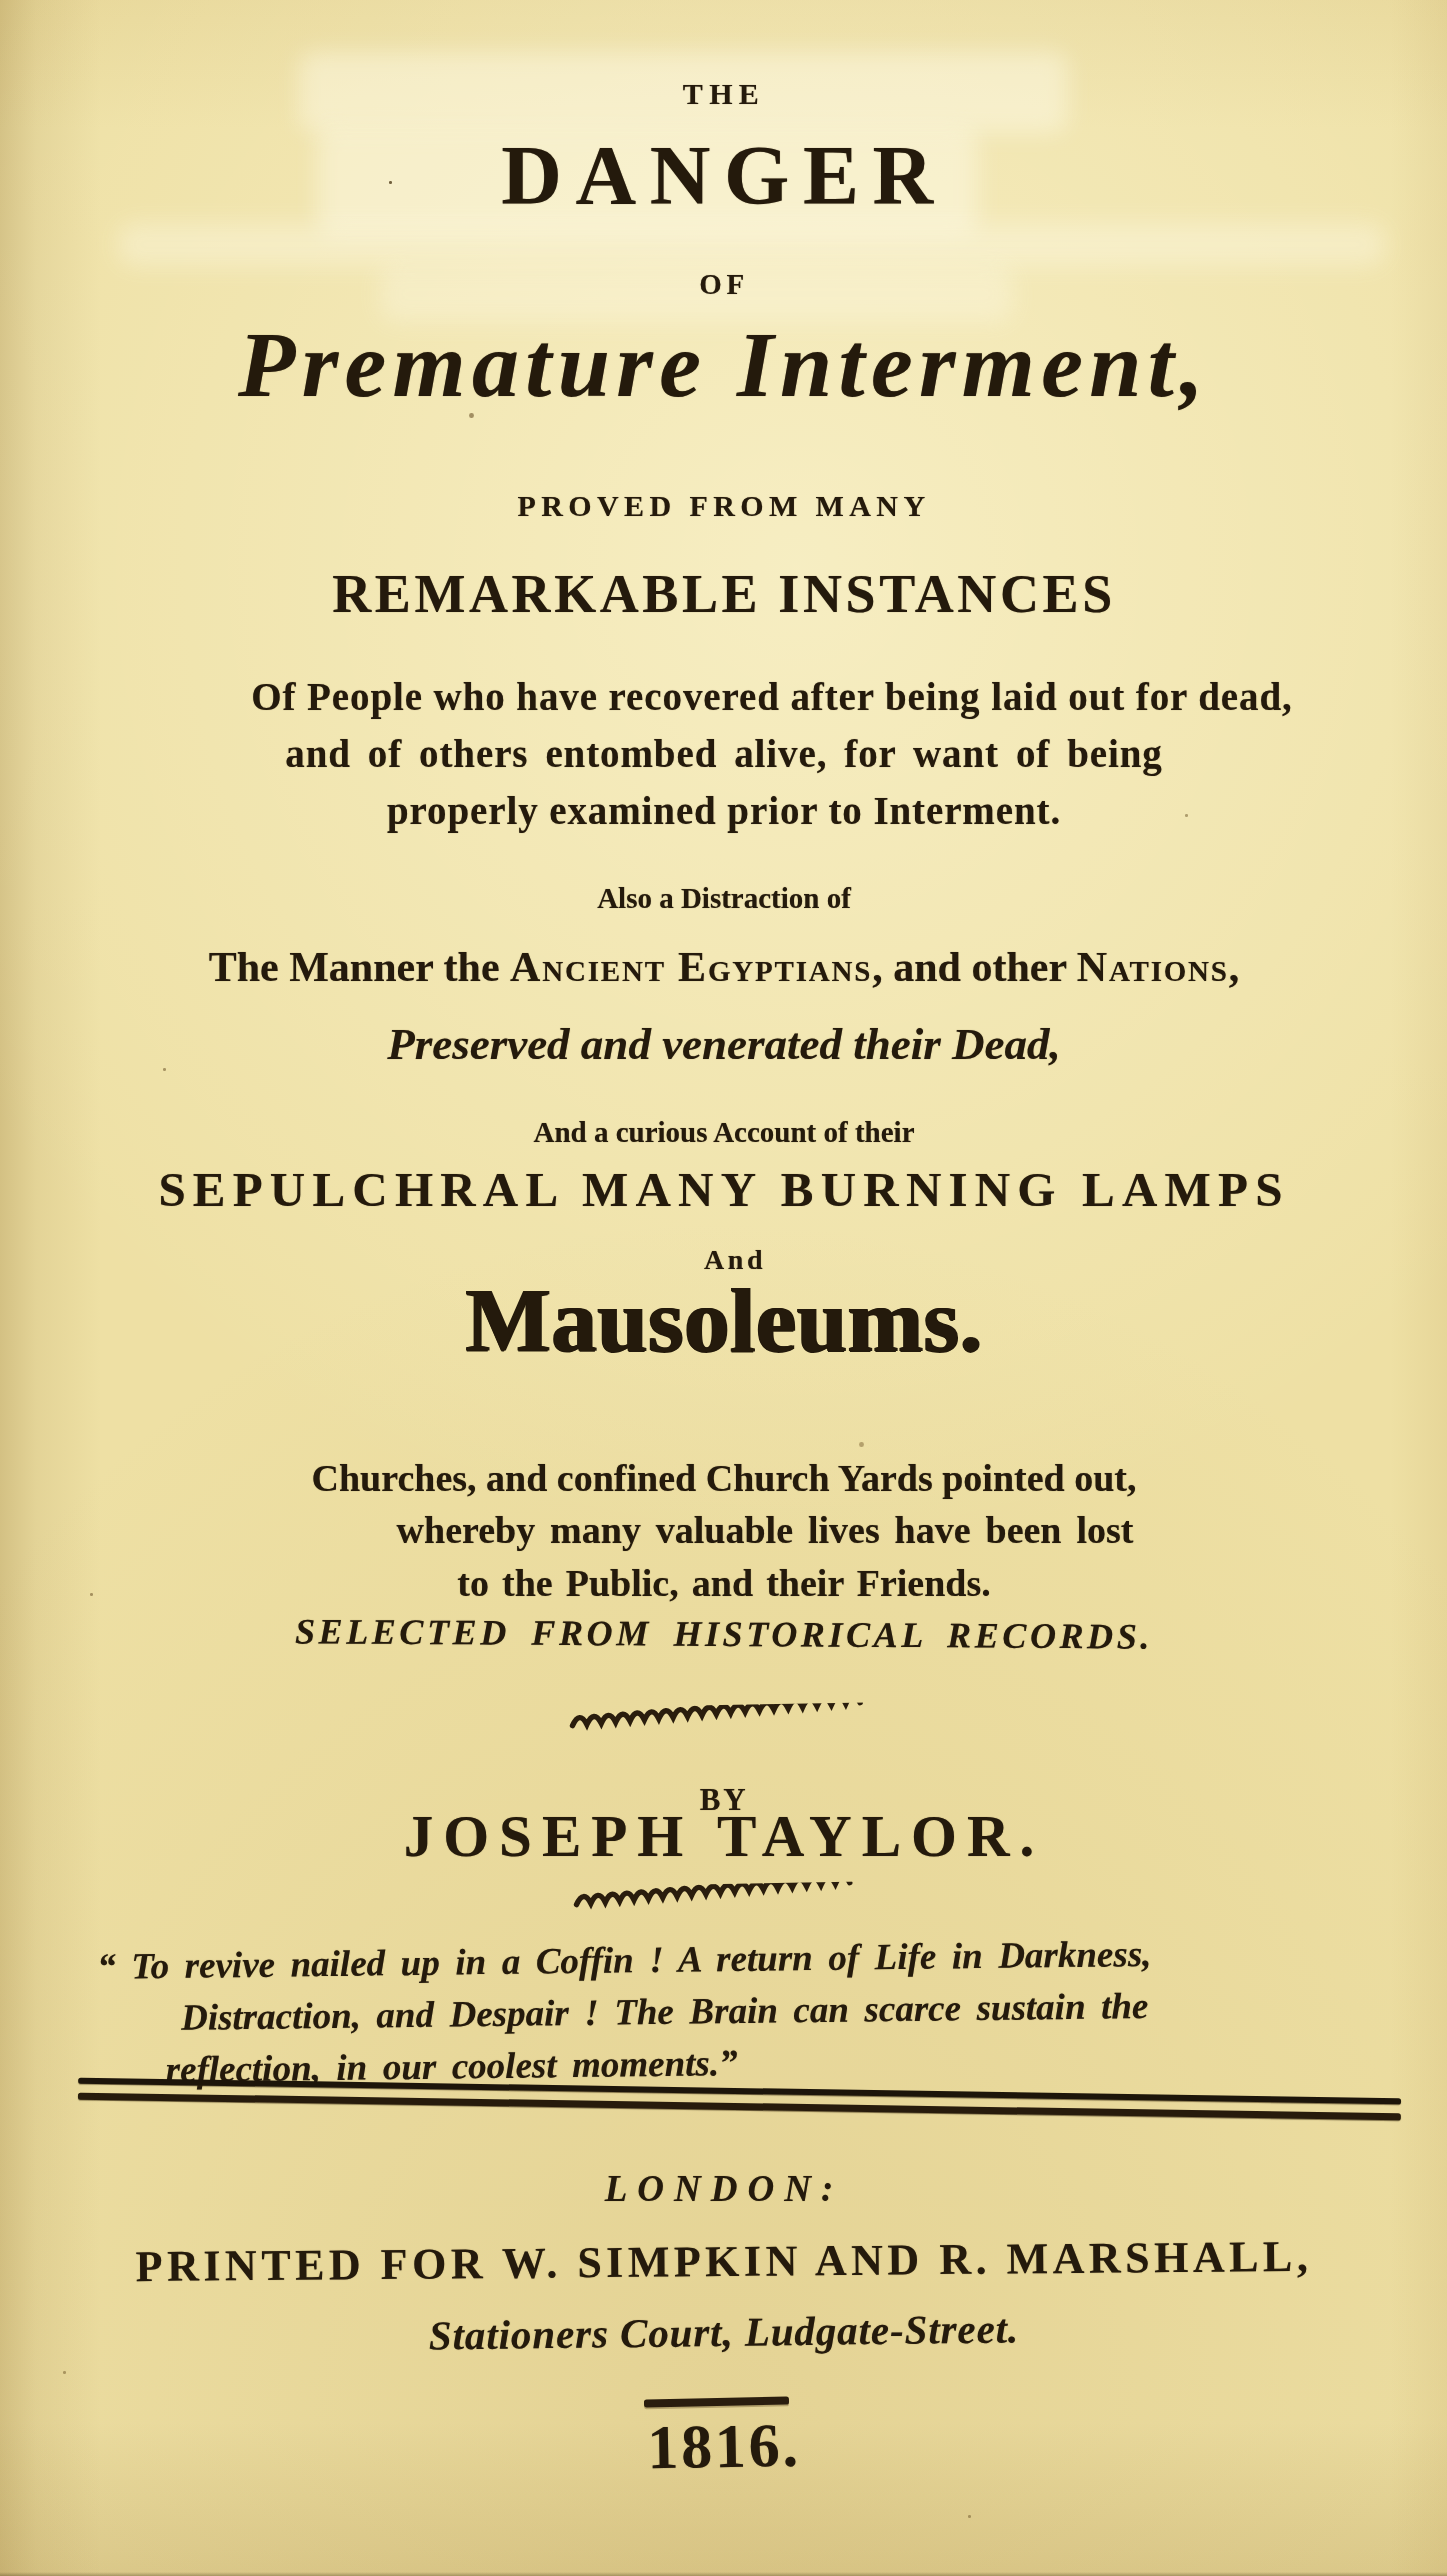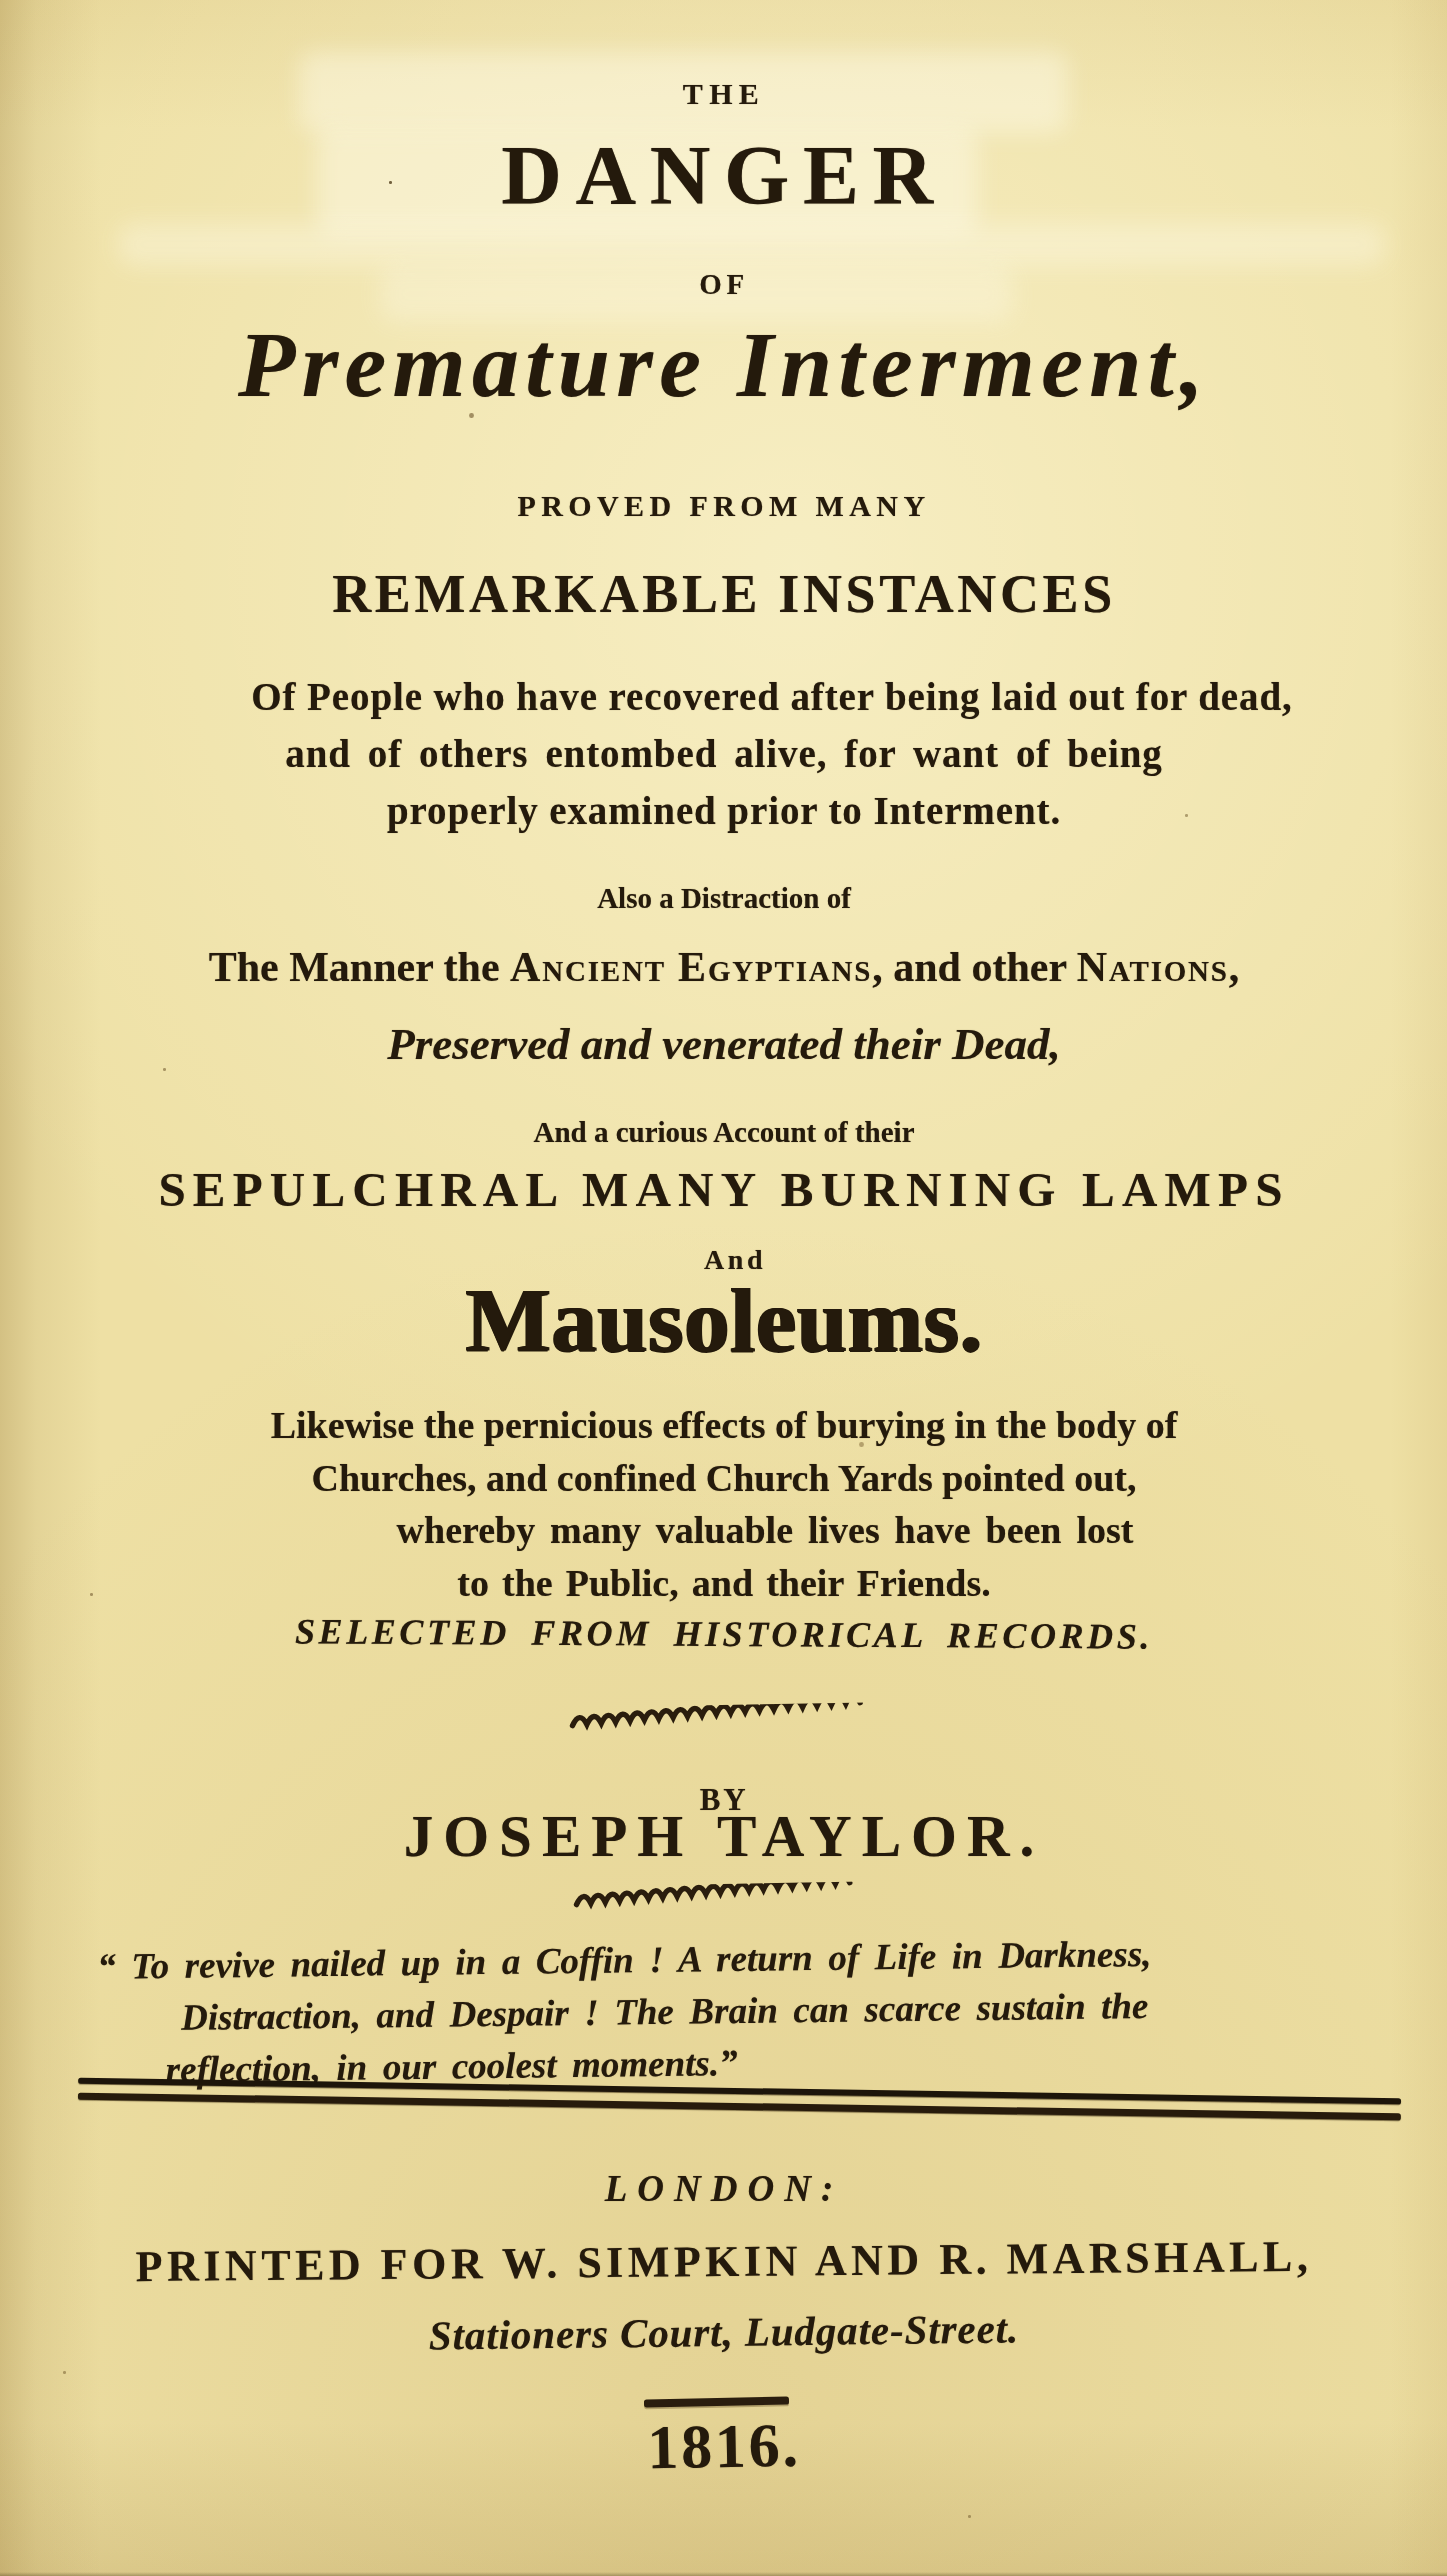--- a/index.html
+++ b/index.html
@@ -119,21 +119,20 @@
   <div class="ln manner">
     <span>The Manner the </span><span class="sc">Ancient Egyptians</span><span>, and other </span><span class="sc">Nations</span><span>,</span>
   </div>
 
   <div class="ln preserved">Preserved and venerated their Dead,</div>
   <div class="ln curious">And a curious Account of their</div>
   <div class="ln sepulchral">SEPULCHRAL MANY BURNING LAMPS</div>
   <div class="ln and-word">And</div>
   <div class="ln mausoleums">Mausoleums.</div>
 
-  <div class="ln lw1">Likewise the pernicious effects of burying in the body of</div>
   <div class="ln lw2">Churches, and confined Church Yards pointed out,</div>
   <div class="ln lw3">whereby many valuable lives have been lost</div>
   <div class="ln lw4">to the Public, and their Friends.</div>
 
   <div class="ln selected">SELECTED FROM HISTORICAL RECORDS.</div>
 
   <div class="squiggle s1">
     <svg width="317" height="27" viewBox="0 0 350 30" style="transform:rotate(-1deg)">
       <path d="M6,20 q8,-17 16,-1 q8,-17 16,-1 q8,-17 16,-1 q8,-17 16,-1 q8,-17 16,-1 q8,-17 16,-1 q8,-17 16,-1 q8,-17 16,-1 q8,-17 16,-1 q8,-17 16,-1 q8,-17 16,-1 q8,-17 16,-1 q8,-17 16,-1 q8,-17 16,-1 q8,-17 16,-1 q8,-17 16,-1 q8,-17 16,-1 q8,-17 16,-1 q8,-17 16,-1 q8,-17 16,-1" fill="none" stroke="#2a1d0d" stroke-width="6" stroke-linecap="round"></path>
     </svg>

